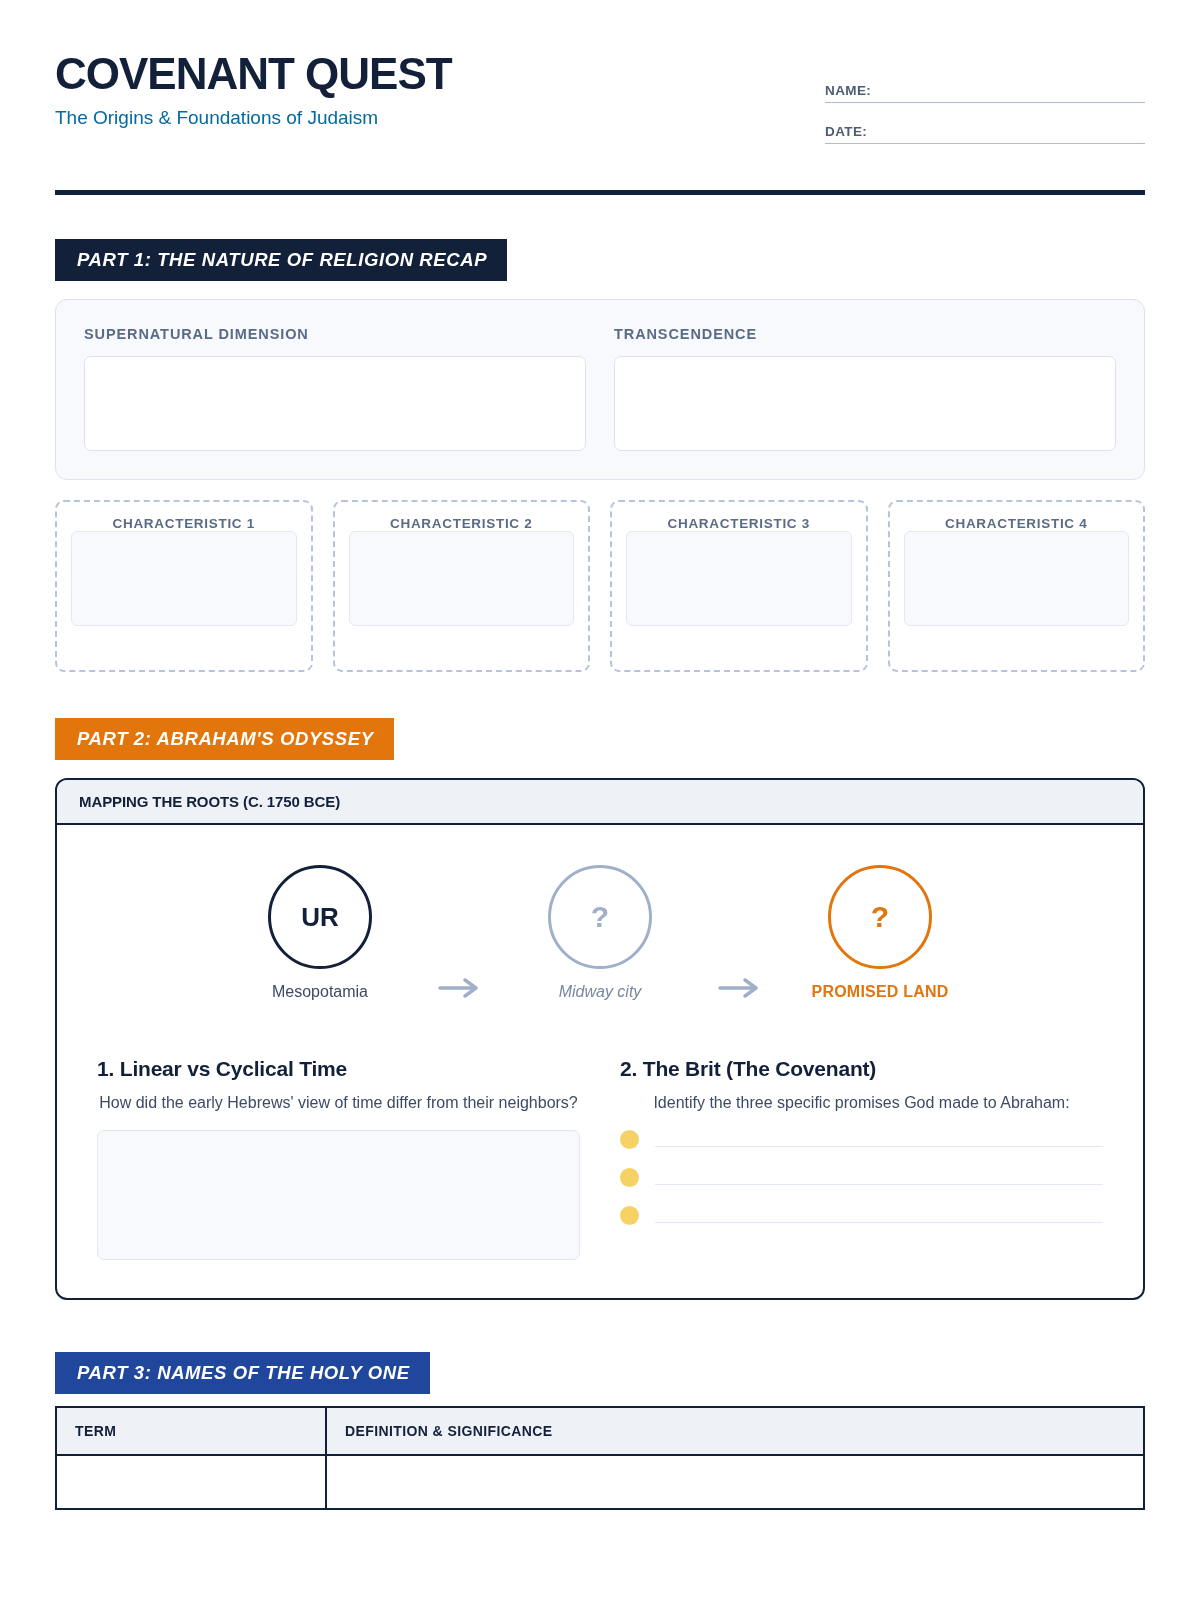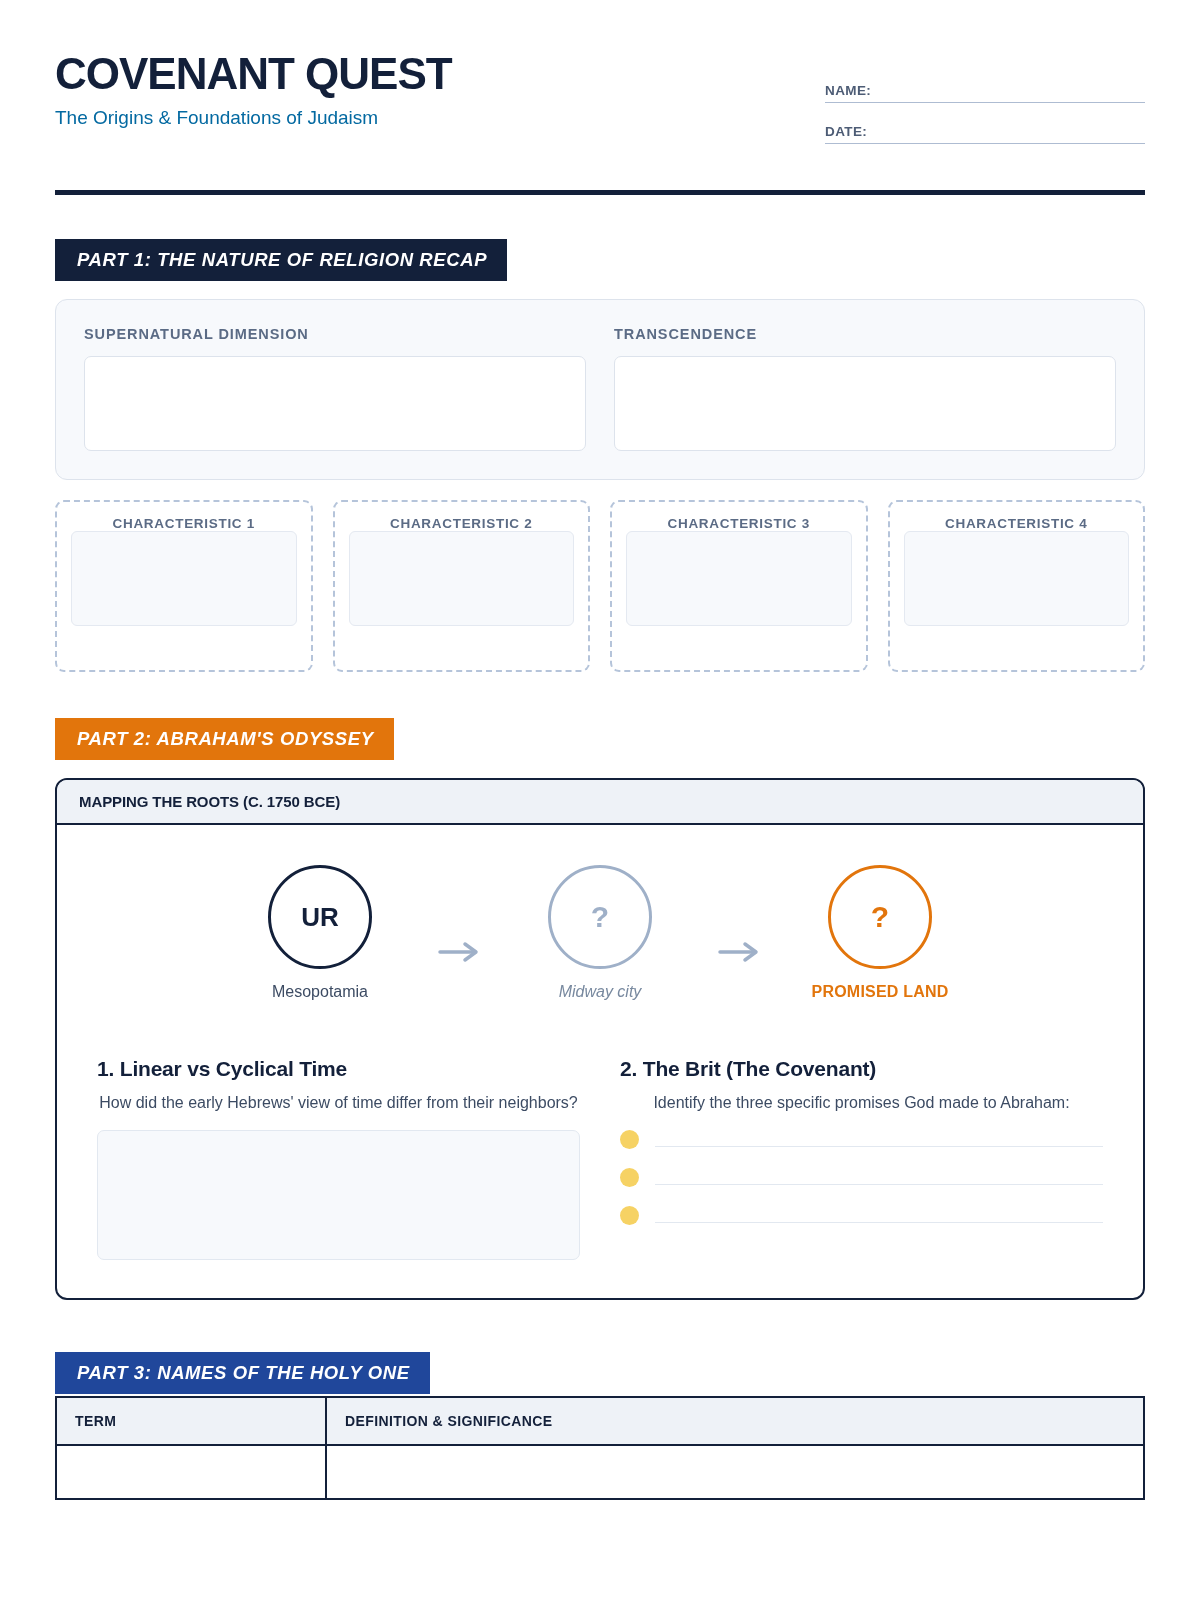--- a/index.html
+++ b/index.html
@@ -156,21 +156,21 @@
     padding: 13px 22px;
     font-size: 15px;
     font-weight: 800;
     letter-spacing: -0.1px;
     color: #13203a;
   }
   .framed-body { padding: 40px 40px 38px 40px; }
 
   .journey {
     display: flex;
-    align-items: center;
+    align-items: flex-end;
     justify-content: center;
     gap: 10px;
     padding: 0 20px;
   }
   .stop {
     width: 200px;
     text-align: center;
   }
   .circle {
     width: 104px;
@@ -248,21 +248,21 @@
     flex: 1;
     border-bottom: 1.5px solid #e2e8f0;
     height: 14px;
   }
 
   
   .sec-3 { margin-top: 52px; }
   table.terms {
     width: 100%;
     border-collapse: collapse;
-    margin-top: 2px;
+    margin-top: 12px;
     border: 2.5px solid #13203a;
   }
   table.terms th {
     background: #eef2f7;
     text-align: left;
     font-size: 14px;
     font-weight: 800;
     letter-spacing: 0.4px;
     color: #13203a;
     padding: 15px 18px;

